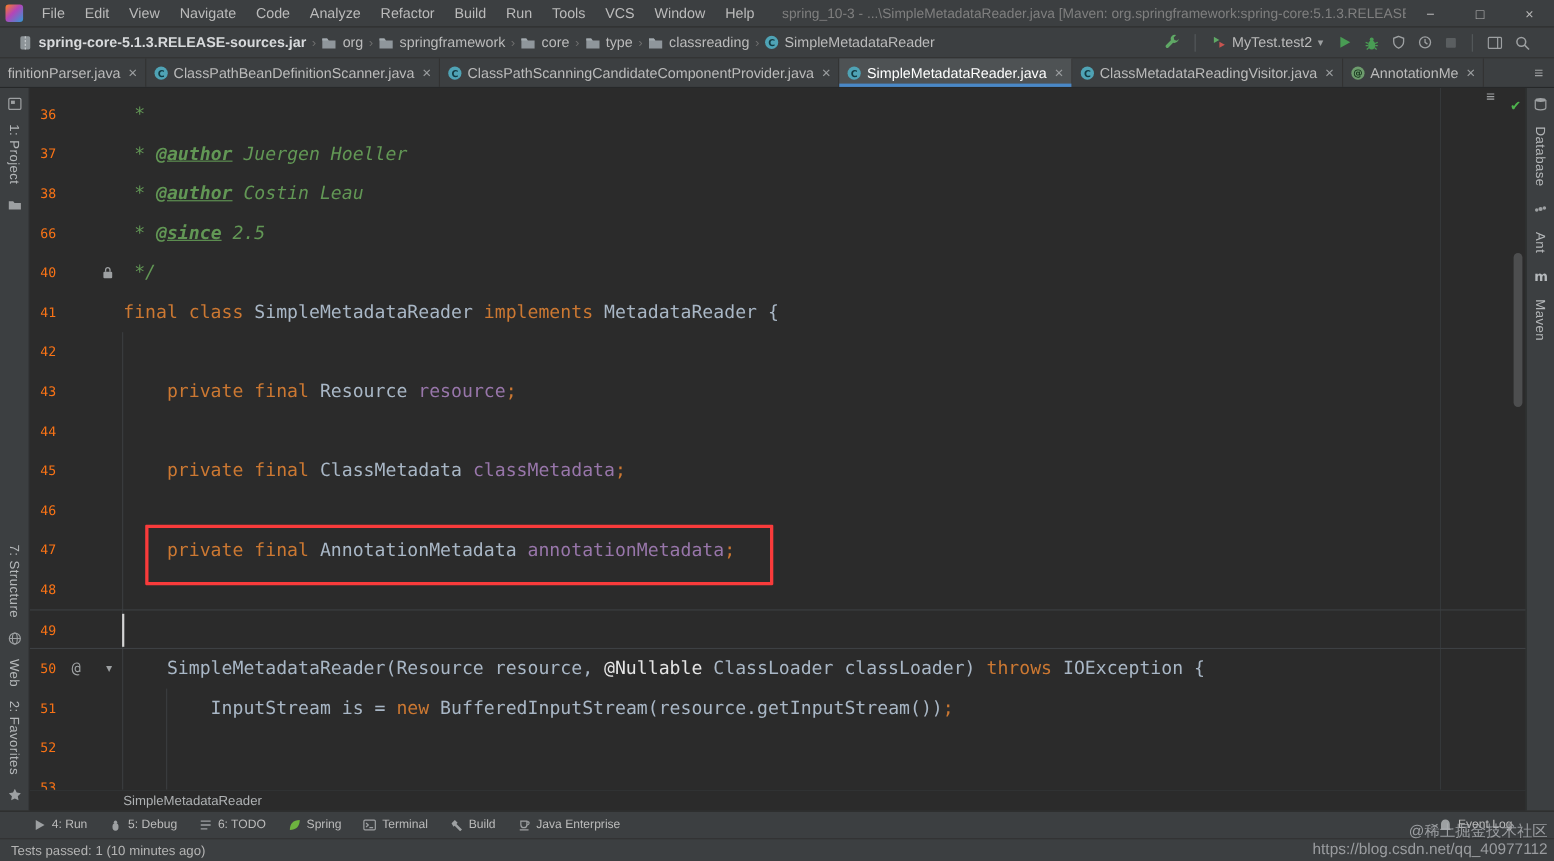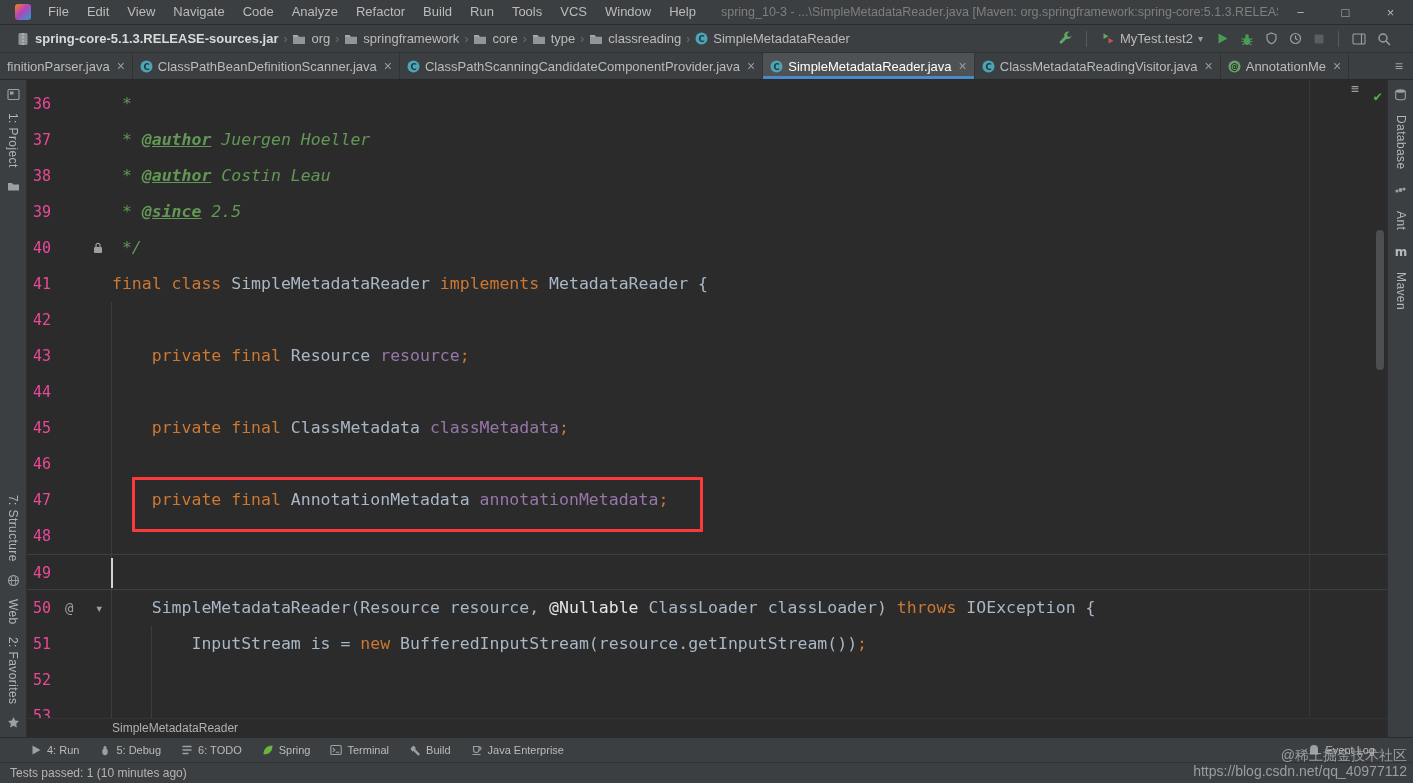--- a/index.html
+++ b/index.html
@@ -1,21 +1,21 @@
 <!DOCTYPE html>
 <html><head>
 <meta charset="utf-8">
 <style>
   html,body{margin:0;padding:0}
   body{width:1413px;height:783px;position:relative;background:#2b2b2b;font-family:"Liberation Sans",sans-serif;overflow:hidden;color:#bbbbbb}
   .icon{display:inline-flex;align-items:center;justify-content:center}
   .icon svg{display:block}
 
   
-  .titlebar{height:25px;box-sizing:border-box;background:#3c3f41;display:flex;align-items:center;border-bottom:1px solid #2b2b2b;padding-left:15px}
+  .titlebar{height:25px;box-sizing:border-box;background:#3c3f41;display:flex;align-items:center;border-bottom:1px solid #2b2b2b;padding-left:5px}
   .logo{width:16px;height:16px;border-radius:3px;background:linear-gradient(135deg,#fc801d 0%,#b345b8 45%,#2e9bd6 100%);margin-right:8px;flex:0 0 auto}
   .menus{display:flex;flex:0 0 auto}
   .menu-item{padding:0 9px;font-size:13px;color:#bbbbbb;line-height:24px;cursor:default}
   .win-title{color:#7f7f7f;font-size:12.5px;margin-left:16px;white-space:nowrap;overflow:hidden;flex:1}
   .win-controls{display:flex;flex:0 0 auto}
   .win-btn{width:45px;height:24px;display:flex;align-items:center;justify-content:center;color:#b6b6b6;font-size:13px}
 
   
   .navbar{height:28px;box-sizing:border-box;background:#3c3f41;display:flex;align-items:center;padding:0 16px;border-bottom:1px solid #323232}
   .crumbs{display:flex;align-items:center;font-size:13px;white-space:nowrap}
@@ -43,21 +43,21 @@
   .strip.left{border-right:1px solid #2c2e2f}
   .strip.right{width:26px;border-left:1px solid #2c2e2f;justify-content:flex-start}
   .strip-group{display:flex;flex-direction:column;align-items:center;gap:12px}
   #rs-top{gap:14px}
   .vlabel{writing-mode:vertical-rl;text-orientation:mixed;font-size:12px;color:#b4b7b9;letter-spacing:.4px;cursor:default}
 
   .editor-col{flex:1;min-width:0;display:flex;flex-direction:column;background:#2b2b2b}
   .editor{height:638px;overflow:hidden;position:relative;font-family:"DejaVu Sans Mono",monospace}
   .crow{position:absolute;left:0;right:0;height:36px}
   .caret-row{border-top:1px solid #3d4043;border-bottom:1px solid #3d4043;box-sizing:border-box}
-  .ln{position:absolute;left:2px;top:0;width:22px;height:36px;line-height:36px;text-align:right;font-size:15px;color:#ec4899}
+  .ln{position:absolute;left:2px;top:0;width:22px;height:36px;line-height:36px;text-align:right;font-size:12px;color:#f97316}
   .code{position:absolute;left:85px;top:0;height:36px;line-height:36px;font-size:16.5px;white-space:pre}
   .c-doc{color:#629755;font-style:italic}
   .c-tag{color:#629755;font-style:italic;font-weight:bold;text-decoration:underline}
   .c-kw{color:#cc7832}
   .c-pl{color:#a9b7c6}
   .c-fld{color:#9876aa}
   .c-ann{color:#e5e5e5}
   .caret{position:absolute;left:84px;top:3px;width:2px;height:30px;background:#d4d4d4}
   .gic{position:absolute;top:50%;transform:translateY(-50%);display:inline-flex}
   .gtxt{color:#9da0a2;font-size:14px;font-family:"DejaVu Sans Mono",monospace}
@@ -347,21 +347,21 @@
           </div>
           <div class="crow" style="top:42px">
             <span class="ln">37</span>
             <span class="code"><span class="c-doc"> * </span><span class="c-tag">@author</span><span class="c-doc"> Juergen Hoeller</span></span>
           </div>
           <div class="crow" style="top:78px">
             <span class="ln">38</span>
             <span class="code"><span class="c-doc"> * </span><span class="c-tag">@author</span><span class="c-doc"> Costin Leau</span></span>
           </div>
           <div class="crow" style="top:114px">
-            <span class="ln">39</span>
+            <span class="ln">66</span>
             <span class="code"><span class="c-doc"> * </span><span class="c-tag">@since</span><span class="c-doc"> 2.5</span></span>
           </div>
           <div class="crow" style="top:150px">
             <span class="ln">40</span>
             <span class="gic" style="left:66px">
               <svg width="10" height="12" viewBox="0 0 10 12">
                 <rect x="1" y="5" width="8" height="6" rx="1" fill="#9da0a2"></rect>
                 <path d="M3 5V3.3a2 2 0 0 1 4 0V5" stroke="#9da0a2" stroke-width="1.2" fill="none"></path>
               </svg>
             </span>

